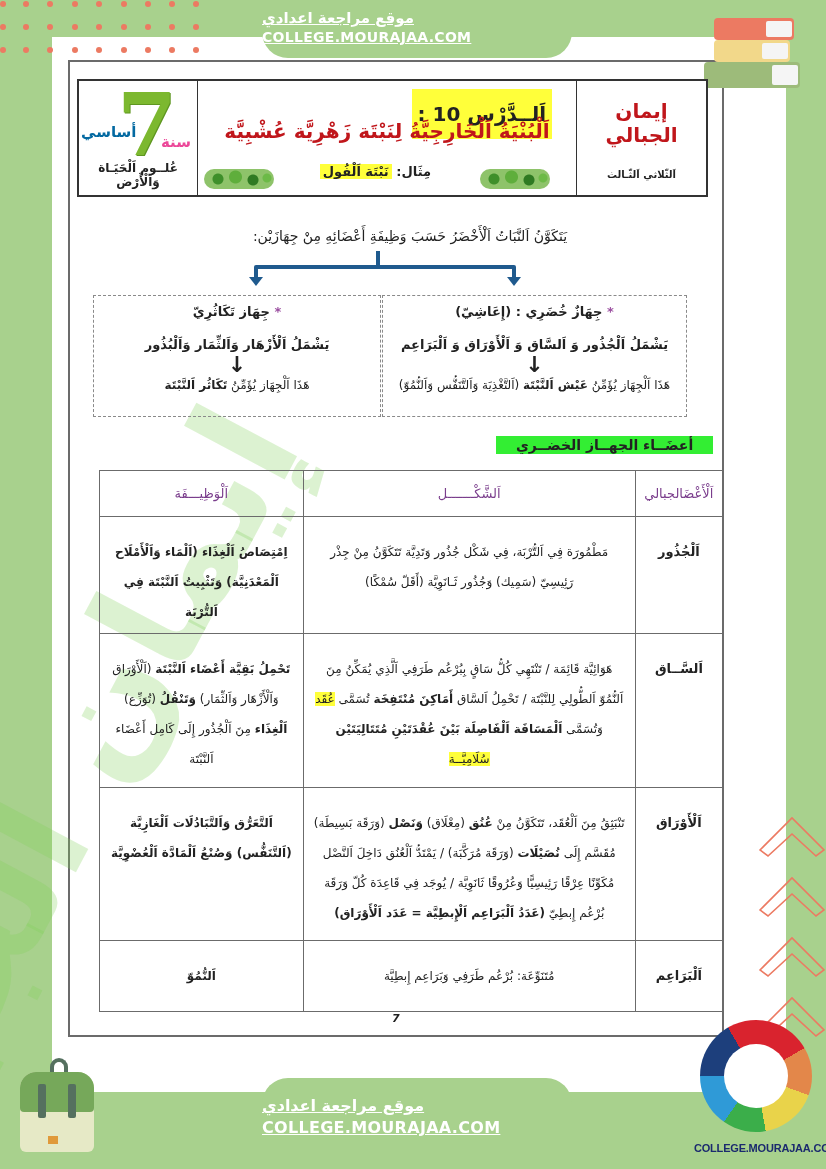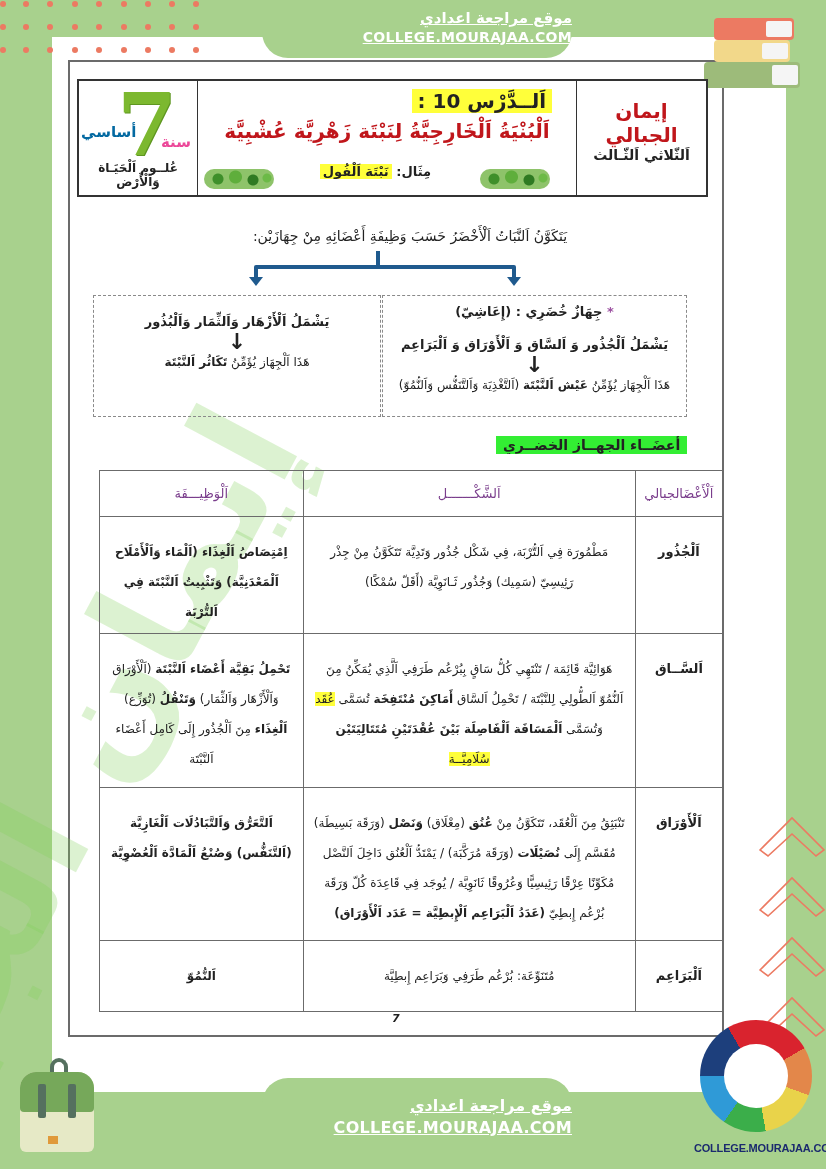--- a/index.html
+++ b/index.html
@@ -14,21 +14,21 @@
   .bg-top { position: absolute; left: 0; top: 0; width: 826px; height: 37px; background: #a8d18d; }
   .bg-left { position: absolute; left: 0; top: 0; width: 52px; height: 1169px; background: #a8d18d; }
   .bg-right { position: absolute; right: 0; top: 0; width: 40px; height: 1169px; background: #a8d18d; }
   .bg-bottom { position: absolute; left: 0; bottom: 0; width: 826px; height: 77px; background: #a8d18d; }
   .dots { position: absolute; left: 0; top: 0; width: 210px; height: 60px; }
   .dots span {
     position: absolute; width: 6px; height: 6px; border-radius: 50%; background: #ec7a62;
   }
   .banner {
     position: absolute; background: #a8d18d; border-radius: 0 0 26px 26px;
-    color: #fff; text-align: right; font-weight: bold;
+    color: #fff; text-align: left; font-weight: bold;
   }
   .banner.top { left: 262px; top: 0; width: 310px; height: 58px; padding-top: 9px; }
   .banner.bottom { left: 262px; top: 1078px; width: 310px; height: 91px; padding-top: 17px; border-radius: 26px 26px 0 0; }
   .banner .ar { display: block; font-size: 15px; text-decoration: underline; direction: rtl; line-height: 19px; }
   .banner .en { display: block; font-family: "DejaVu Sans", sans-serif; font-size: 14px; text-decoration: underline; letter-spacing: 0.3px; line-height: 18px; }
   .banner.bottom .ar { font-size: 16px; line-height: 22px; }
   .banner.bottom .en { font-size: 16px; line-height: 22px; }
 
   
   .sheet {
@@ -37,24 +37,24 @@
   }
 
   
   .header {
     position: absolute; left: 77px; top: 79px; width: 631px; height: 118px;
     border: 2px solid #333; display: flex; flex-direction: row-reverse; background: #fff;
   }
   .h-cell { height: 100%; position: relative; }
   .h-author { width: 130px; border-left: 1px solid #333; text-align: center; padding-top: 18px; }
   .h-author .name { color: #c0161b; font-weight: bold; font-size: 20px; direction: rtl; }
-  .h-author .term { font-weight: bold; font-size: 14px; direction: rtl; }
+  .h-author .term { font-weight: bold; font-size: 10px; margin-top: 22px; direction: rtl; }
   .h-lesson { flex: 1; border-left: 1px solid #333; text-align: center; }
   .h-lesson .lesson-no {
-    position: absolute; right: 24px; top: 8px; background: #ffff3a; padding: 0 6px;
+    position: absolute; right: 24px; top: 8px; background: #ffff3a; padding: 13px 6px;
     font-weight: bold; font-size: 20px; direction: rtl;
   }
   .h-lesson .title {
     position: absolute; left: 0; right: 0; top: 38px; color: #c0161b;
     font-weight: bold; font-size: 20px; direction: rtl; text-align: center;
   }
   .h-lesson .example {
     position: absolute; right: 145px; top: 83px; font-weight: bold; font-size: 13px; direction: rtl;
   }
   .h-lesson .example .hl { background: #ffff3a; padding: 0 3px; }
@@ -95,21 +95,21 @@
   }
   .system-box .s-title { font-weight: bold; font-size: 13px; margin-top: 8px; }
   .system-box .star { color: #9b4fa0; }
   .system-box .s-includes { font-weight: bold; font-size: 13px; margin-top: 18px; }
   .system-box .s-arrow { font-size: 22px; line-height: 22px; margin-top: 2px; font-weight: bold; }
   .system-box .s-role { font-size: 12px; margin-top: 2px; }
   .system-box .s-role b { font-weight: bold; }
 
   .section-title {
     position: absolute; left: 496px; top: 436px; background: #33ee33;
-    font-weight: bold; font-size: 14px; padding: 1px 7px; direction: rtl;
+    font-weight: bold; font-size: 14px; padding: 1px 20px; direction: rtl;
   }
 
   
   table.organs {
     position: absolute; left: 99px; top: 470px; width: 624px;
     border-collapse: collapse; direction: rtl; font-size: 12px;
   }
   table.organs th, table.organs td { border: 1px solid #6b6b6b; vertical-align: top; }
   table.organs th { height: 46px; color: #7a3d8c; font-weight: normal; font-size: 13px; vertical-align: middle; text-align: center; }
   table.organs td { line-height: 30px; padding: 20px 10px 6px; }
@@ -256,20 +256,21 @@
   <div class="s-includes">يَشْمَلُ اَلْجُذُور وَ اَلسَّاق وَ اَلْأَوْرَاق وَ اَلْبَرَاعِم</div>
   <div class="s-arrow">↓</div>
   <div class="s-role">
     <span>هَذَا اَلْجِهَاز يُؤَمِّنُ</span>
     <b>عَيْش اَلنَّبْتَة</b>
     <span>(اَلتَّغْذِيَة وَاَلتَّنَفُّس وَاَلنُّمُوّ)</span>
   </div>
 </div>
 
 <div class="system-box" style="left:93px;width:288px">
+  <div class="s-title"><span class="star">* </span><span>جِهَاز تَكَاثُرِيّ</span></div>
   <div class="s-includes">يَشْمَلُ اَلْأَزْهَار وَاَلثِّمَار وَاَلْبُذُور</div>
   <div class="s-arrow">↓</div>
   <div class="s-role">
     <span>هَذَا اَلْجِهَاز يُؤَمِّنُ</span>
     <b>تَكَاثُر اَلنَّبْتَة</b>
     <span></span>
   </div>
 </div>
 
 <div class="section-title">أعضَــاء الجهــاز الخضــري</div>

